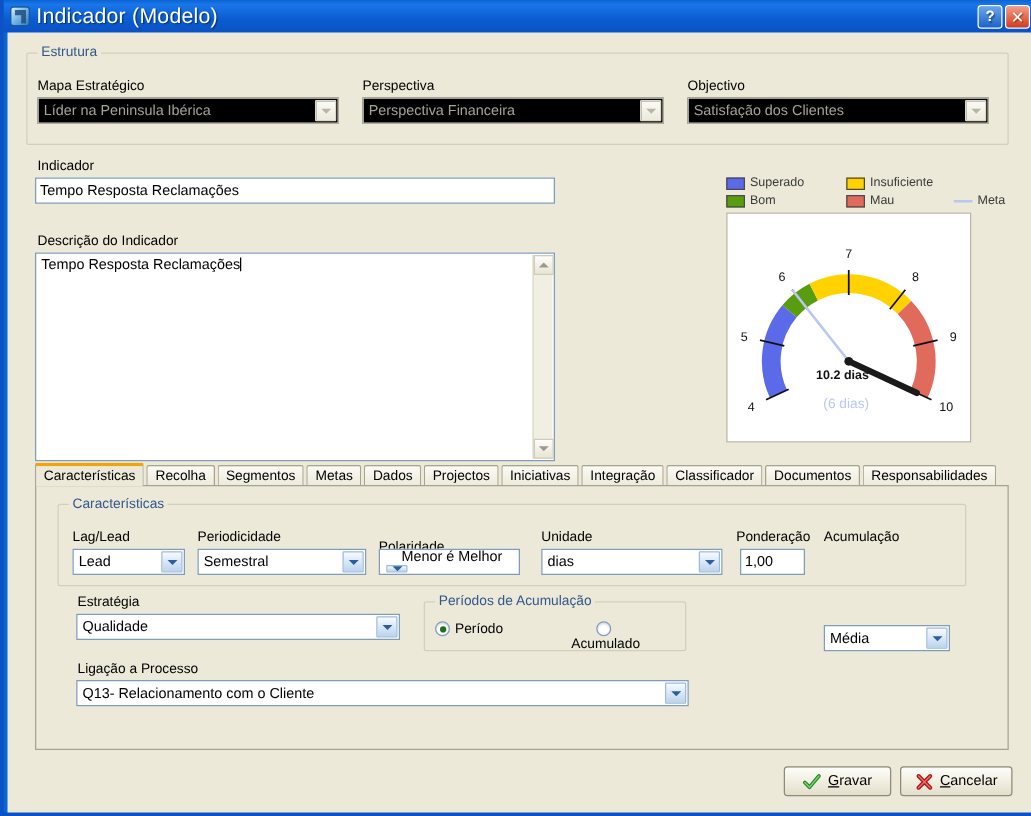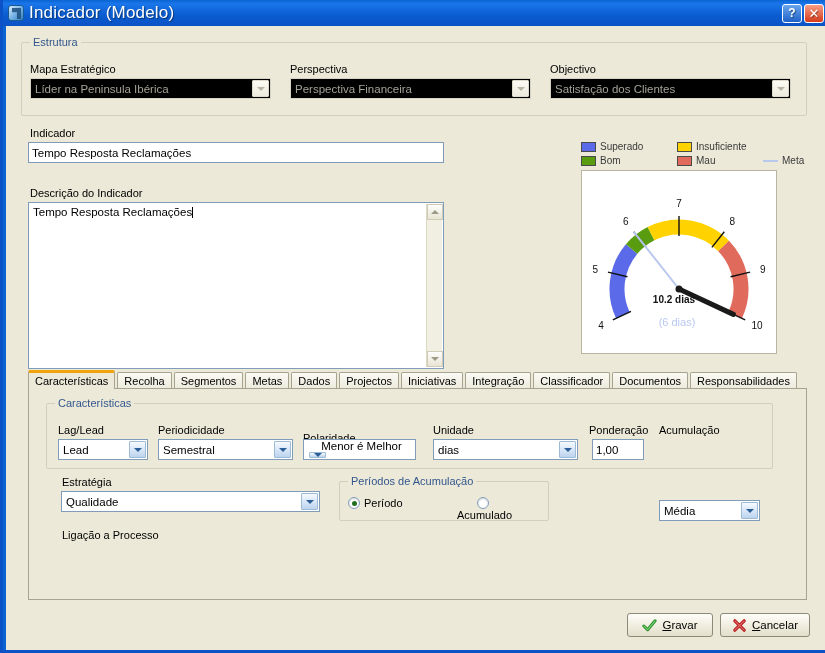--- a/index.html
+++ b/index.html
@@ -402,20 +402,26 @@
     <div class="radio" style="left:342px;top:471px;">
       <span class="rdot on"></span>
       <span>Período</span>
     </div>
     <div class="radio" style="left:451px;top:471px;flex-direction:column;">
       <span class="rdot"></span>
       <span>Acumulado</span>
     </div>
 
     <div class="lbl" style="left:56px;top:503px;">Ligação a Processo</div>
+    <div class="combo" style="left:55px;top:518px;width:490px;height:21px;">
+      <div class="ctext">Q13- Relacionamento com o Cliente</div>
+      <div class="cbtn">
+          <i></i>
+        </div>
+    </div>
 
     <div class="btn" style="left:621px;top:587px;width:86px;">
       <svg class="ico" viewBox="0 0 16 16">
         <path d="M2 8.5 L6 12.5 L14 3" stroke="#1f8a1f" stroke-width="3.2" fill="none" stroke-linecap="round" stroke-linejoin="round"></path>
         <path d="M2 8.5 L6 12.5 L14 3" stroke="#7fd37f" stroke-width="1.2" fill="none" stroke-linecap="round" stroke-linejoin="round"></path>
       </svg>
       <span><span class="u">G</span><span>ravar</span></span>
     </div>
 
     <div class="btn" style="left:714px;top:587px;width:90px;">

